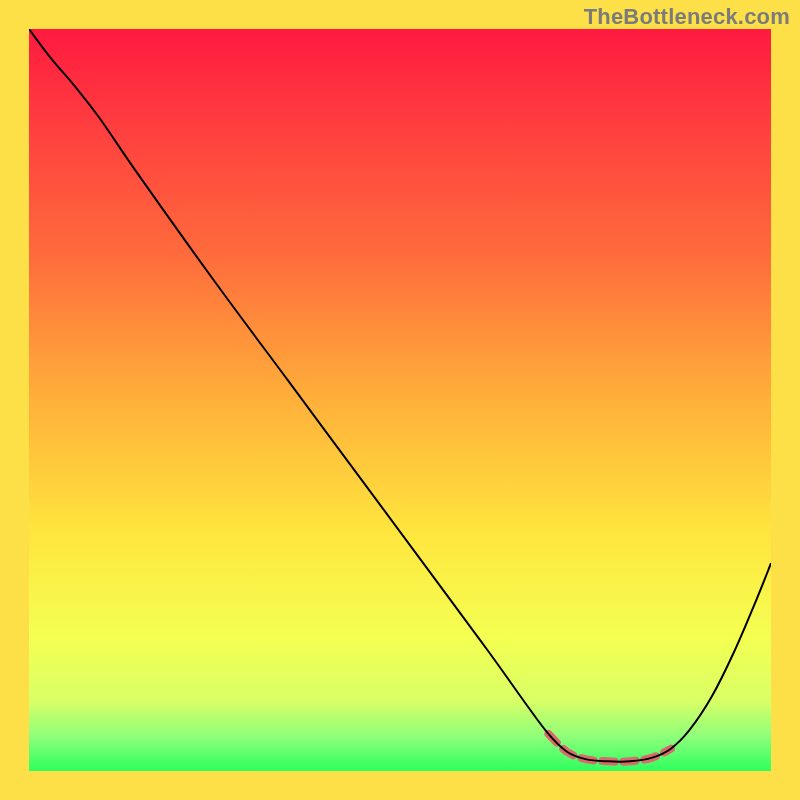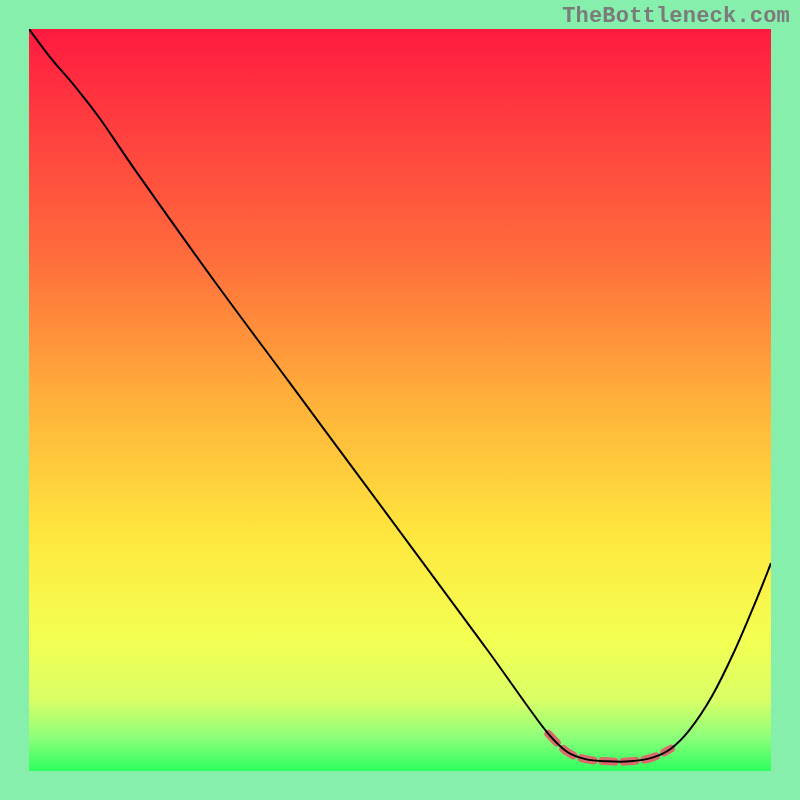--- a/index.html
+++ b/index.html
@@ -7,22 +7,21 @@
     padding: 0;
     width: 800px;
     height: 800px;
     background: #000;
     overflow: hidden;
     font-family: Arial, Helvetica, sans-serif;
   }
   .frame {
     position: absolute;
     inset: 0;
-    background: #86efac;
-    font-family: Liberation Mono, monospace;
+    background: #fde047;
   }
   .watermark {
     position: absolute;
     top: 4px;
     right: 10px;
     color: #7b7b7b;
     font-size: 22px;
     font-weight: 600;
     letter-spacing: 0.2px;
     user-select: none;

